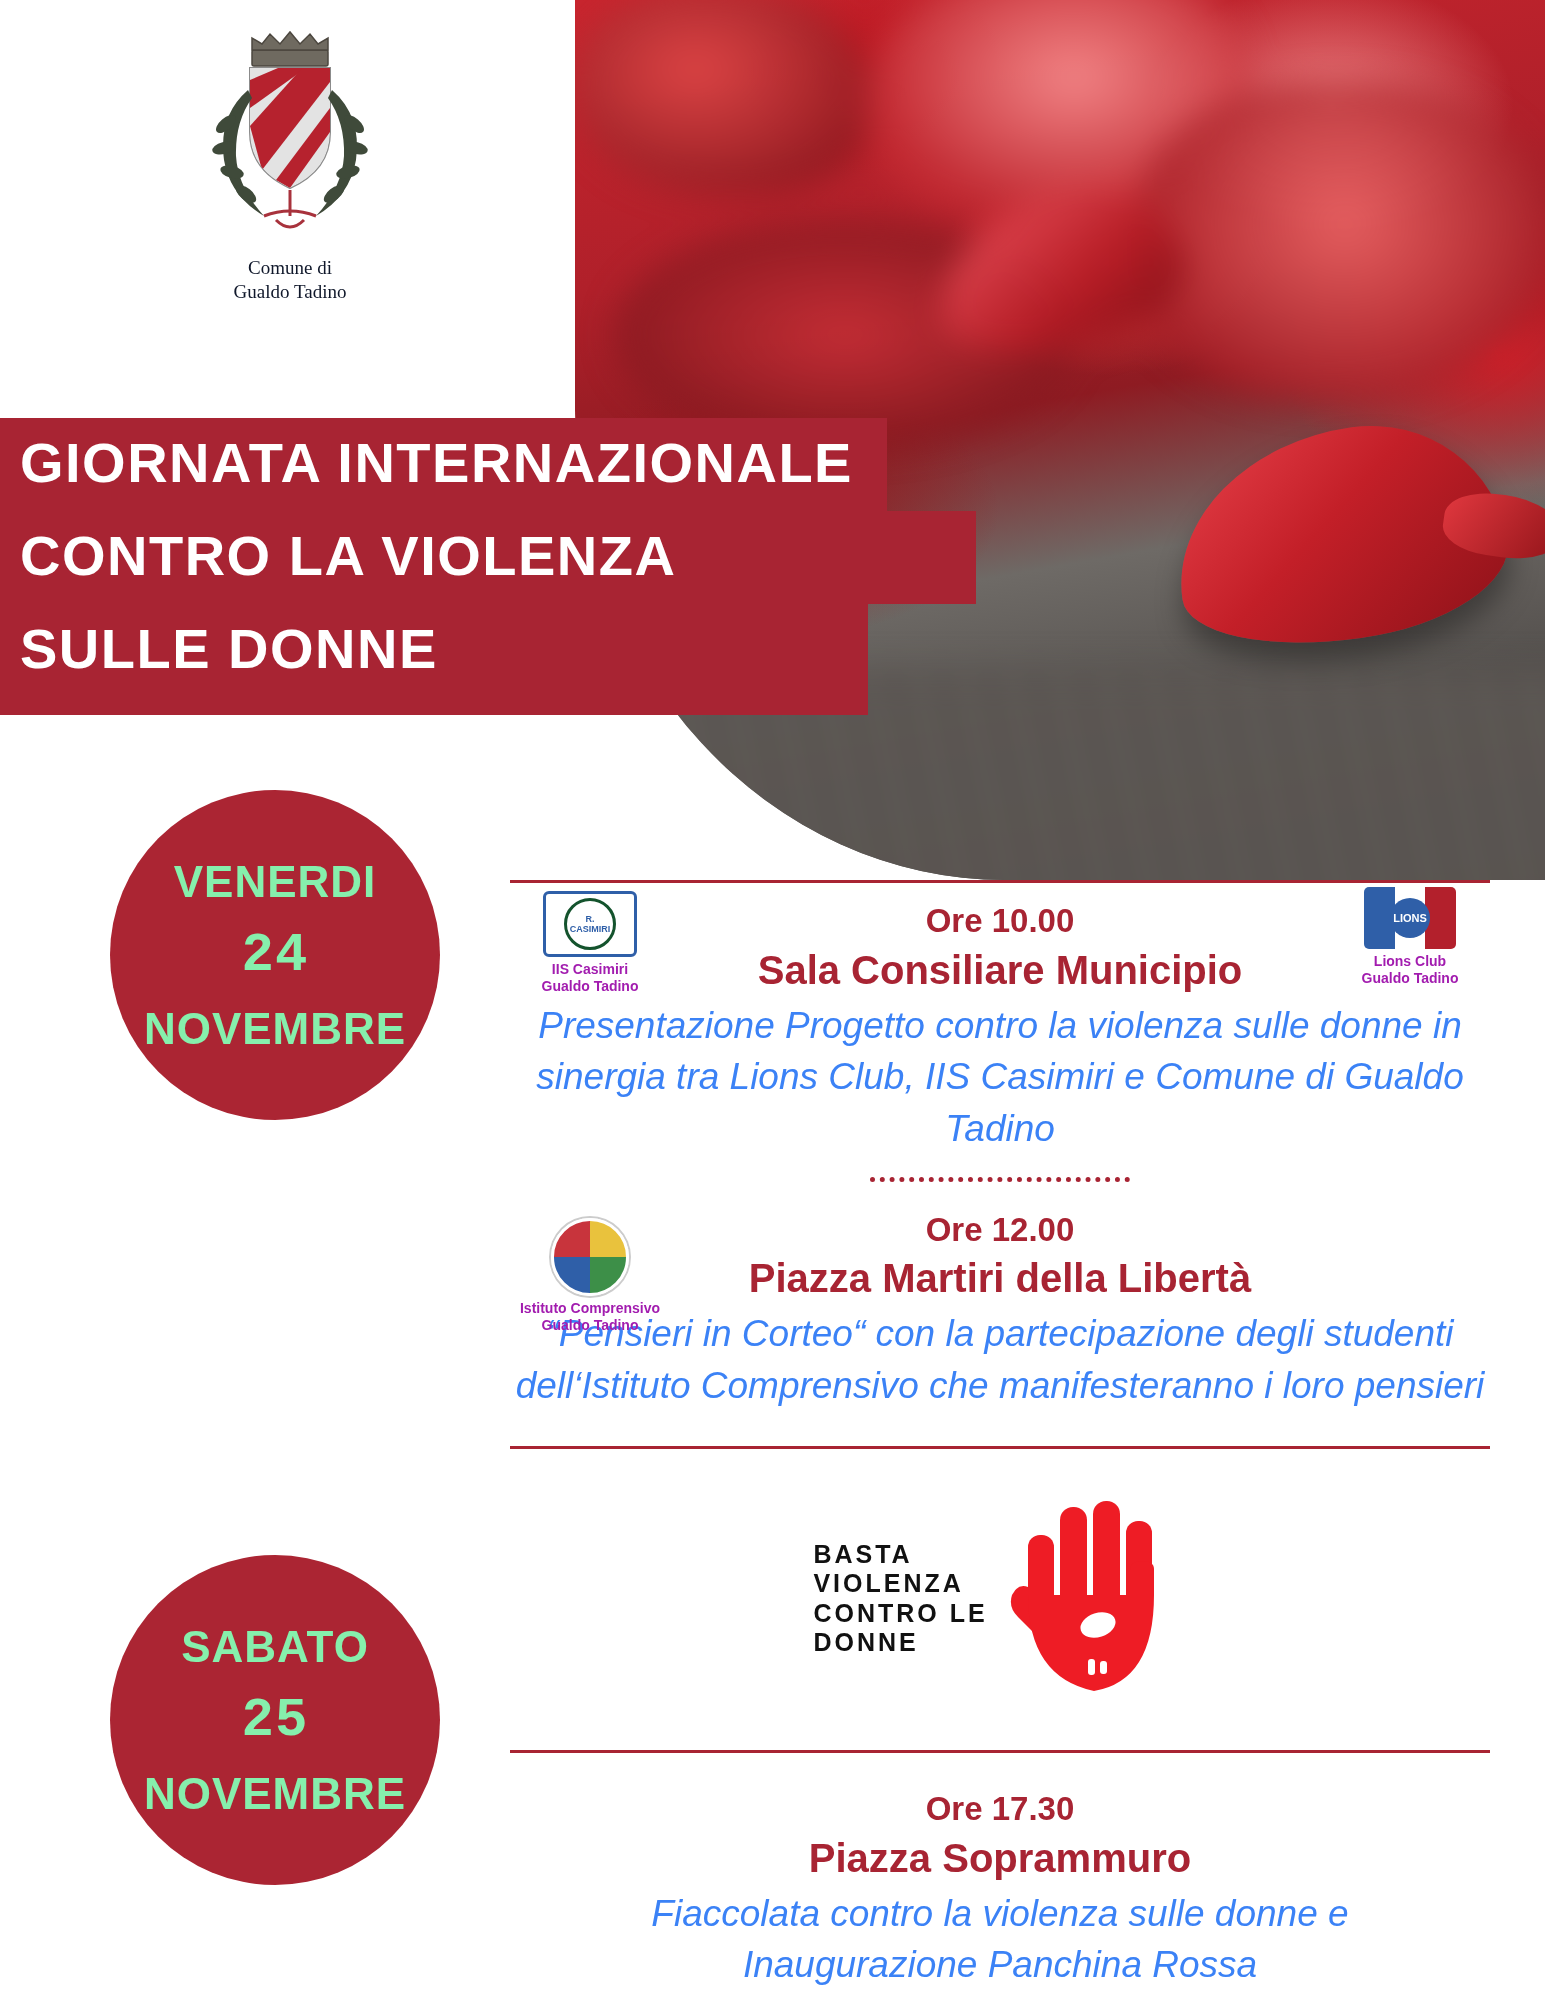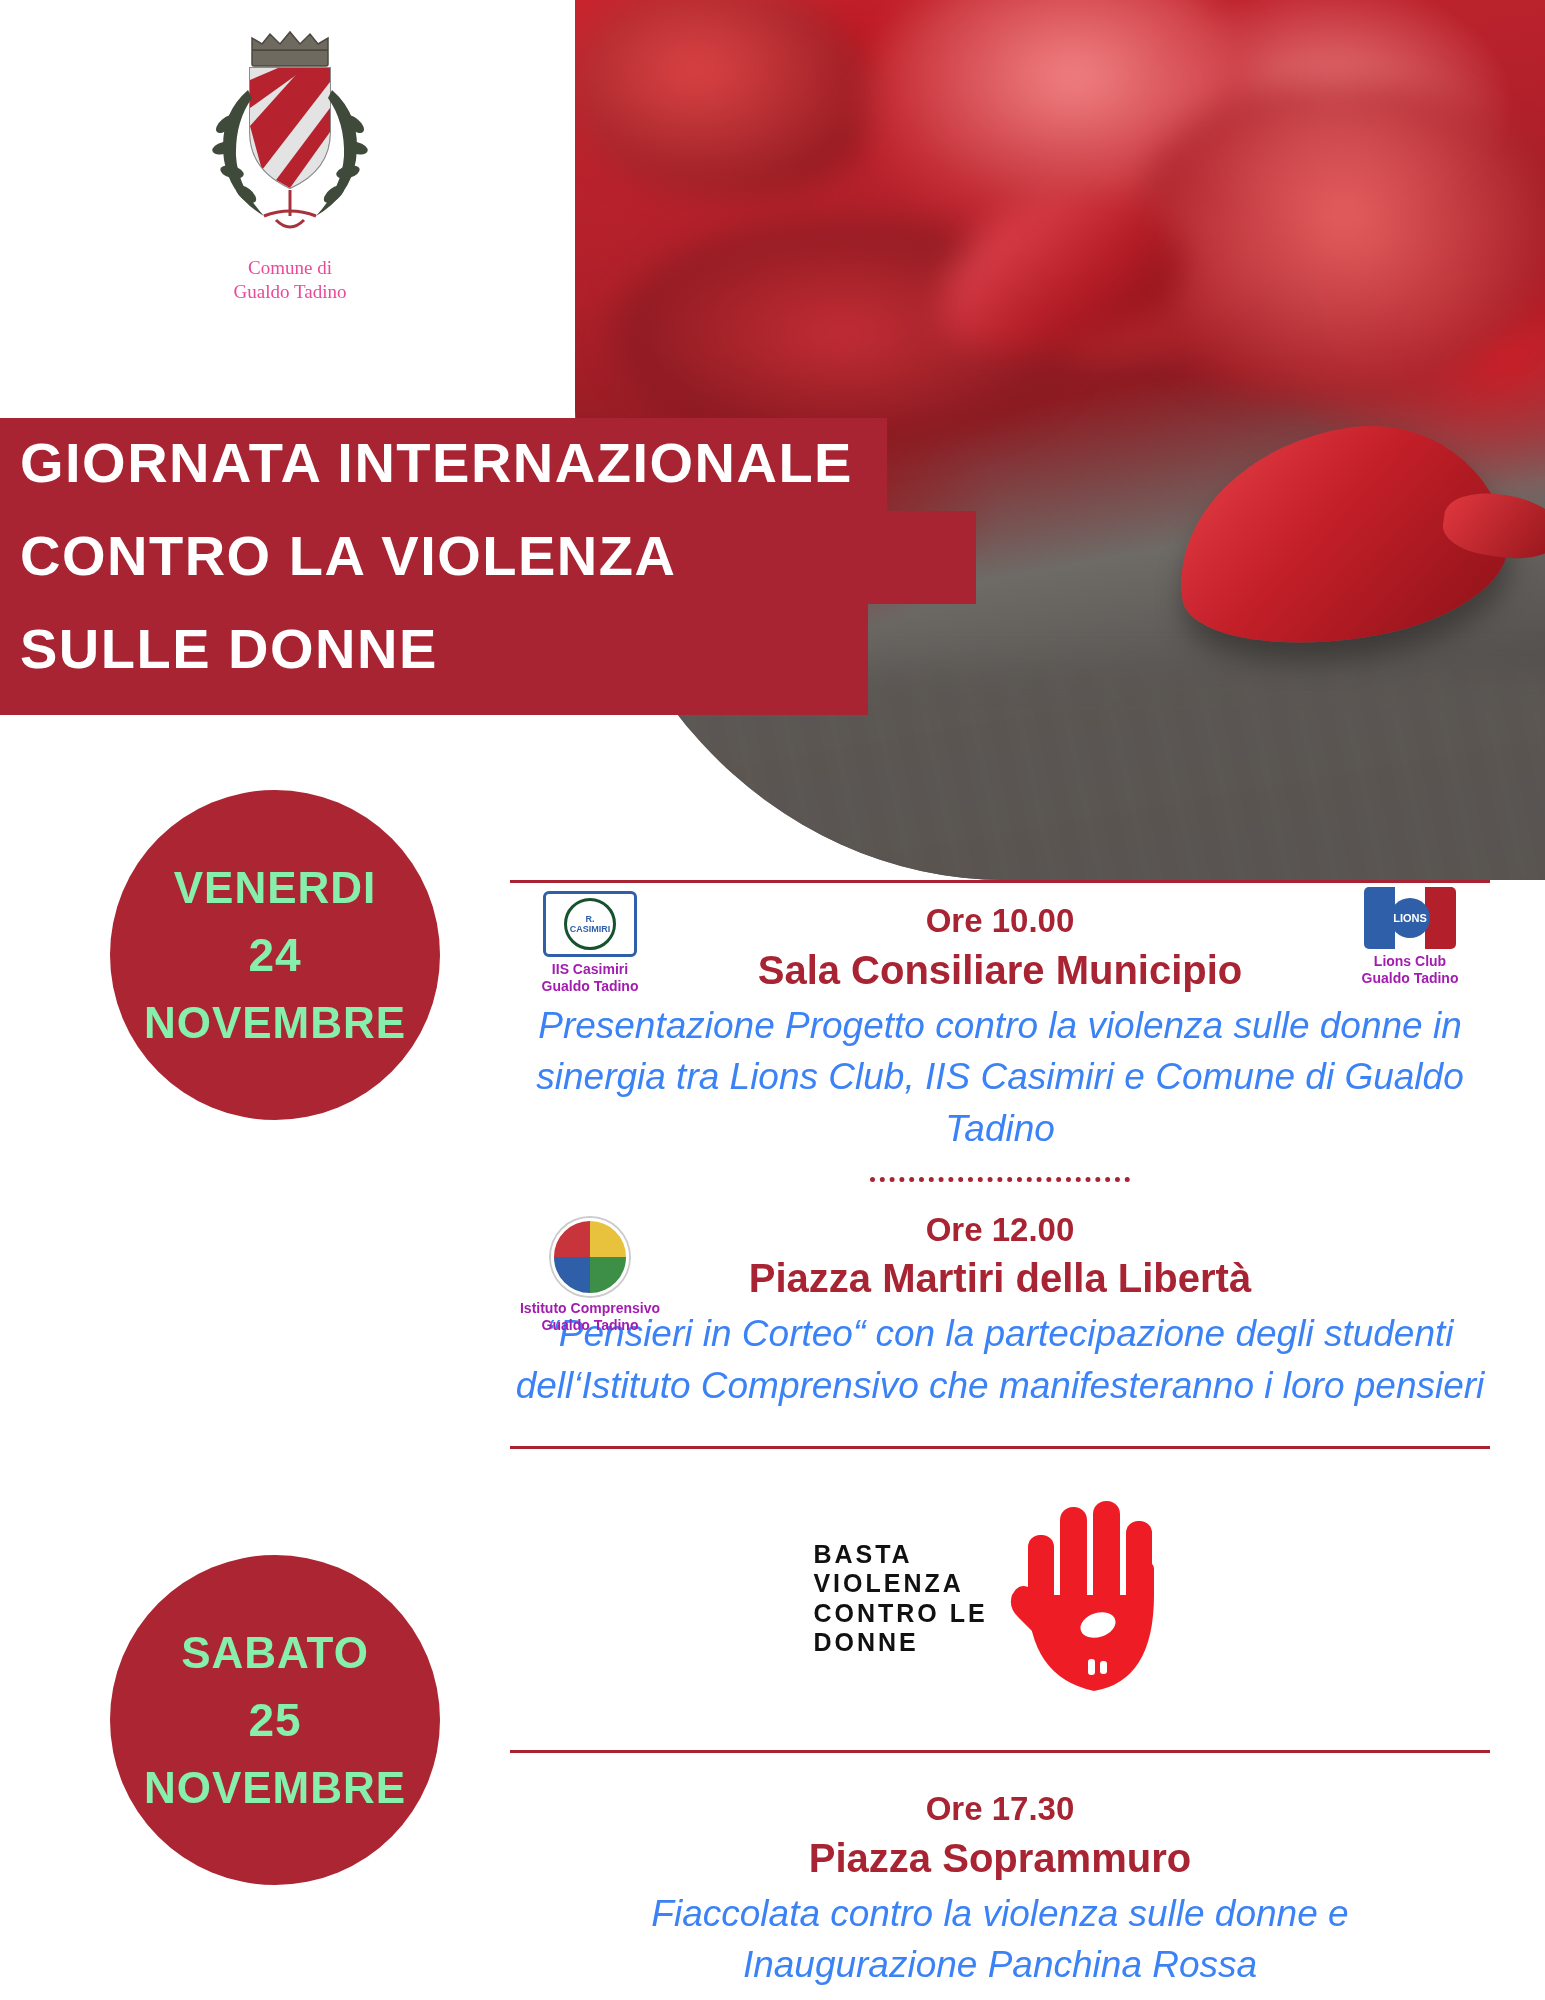--- a/index.html
+++ b/index.html
@@ -95,21 +95,21 @@
     top: 20px;
     width: 230px;
     text-align: center;
   }
   .crest svg { display: block; margin: 0 auto; }
   .crest-caption {
     margin-top: 6px;
     font-family: "Liberation Serif", serif;
     font-size: 19px;
     line-height: 1.25;
-    color: #ec4899;
+    color: #0f172a;
   }
 
   
   .title-block {
     position: absolute;
     top: 418px;
     left: 0;
   }
   .title-line {
     display: block;
@@ -136,21 +136,21 @@
     background: #ab2533;
     color: #86efac;
     display: flex;
     flex-direction: column;
     justify-content: center;
     text-align: center;
     font-weight: bold;
     letter-spacing: 1px;
   }
   .day-circle .dw { font-size: 44px; line-height: 1.5; }
-  .day-circle .dn { font-size: 46px; line-height: 1.5; }
+  .day-circle .dn { font-size: 54px; line-height: 1.5; font-family: Liberation Mono, monospace; }
   .day-circle .dm { font-size: 44px; line-height: 1.5; }
   #day-1 { left: 110px; top: 790px; }
   #day-2 { left: 110px; top: 1555px; }
 
   
   .content {
     position: absolute;
     left: 510px;
     top: 880px;
     width: 980px;

